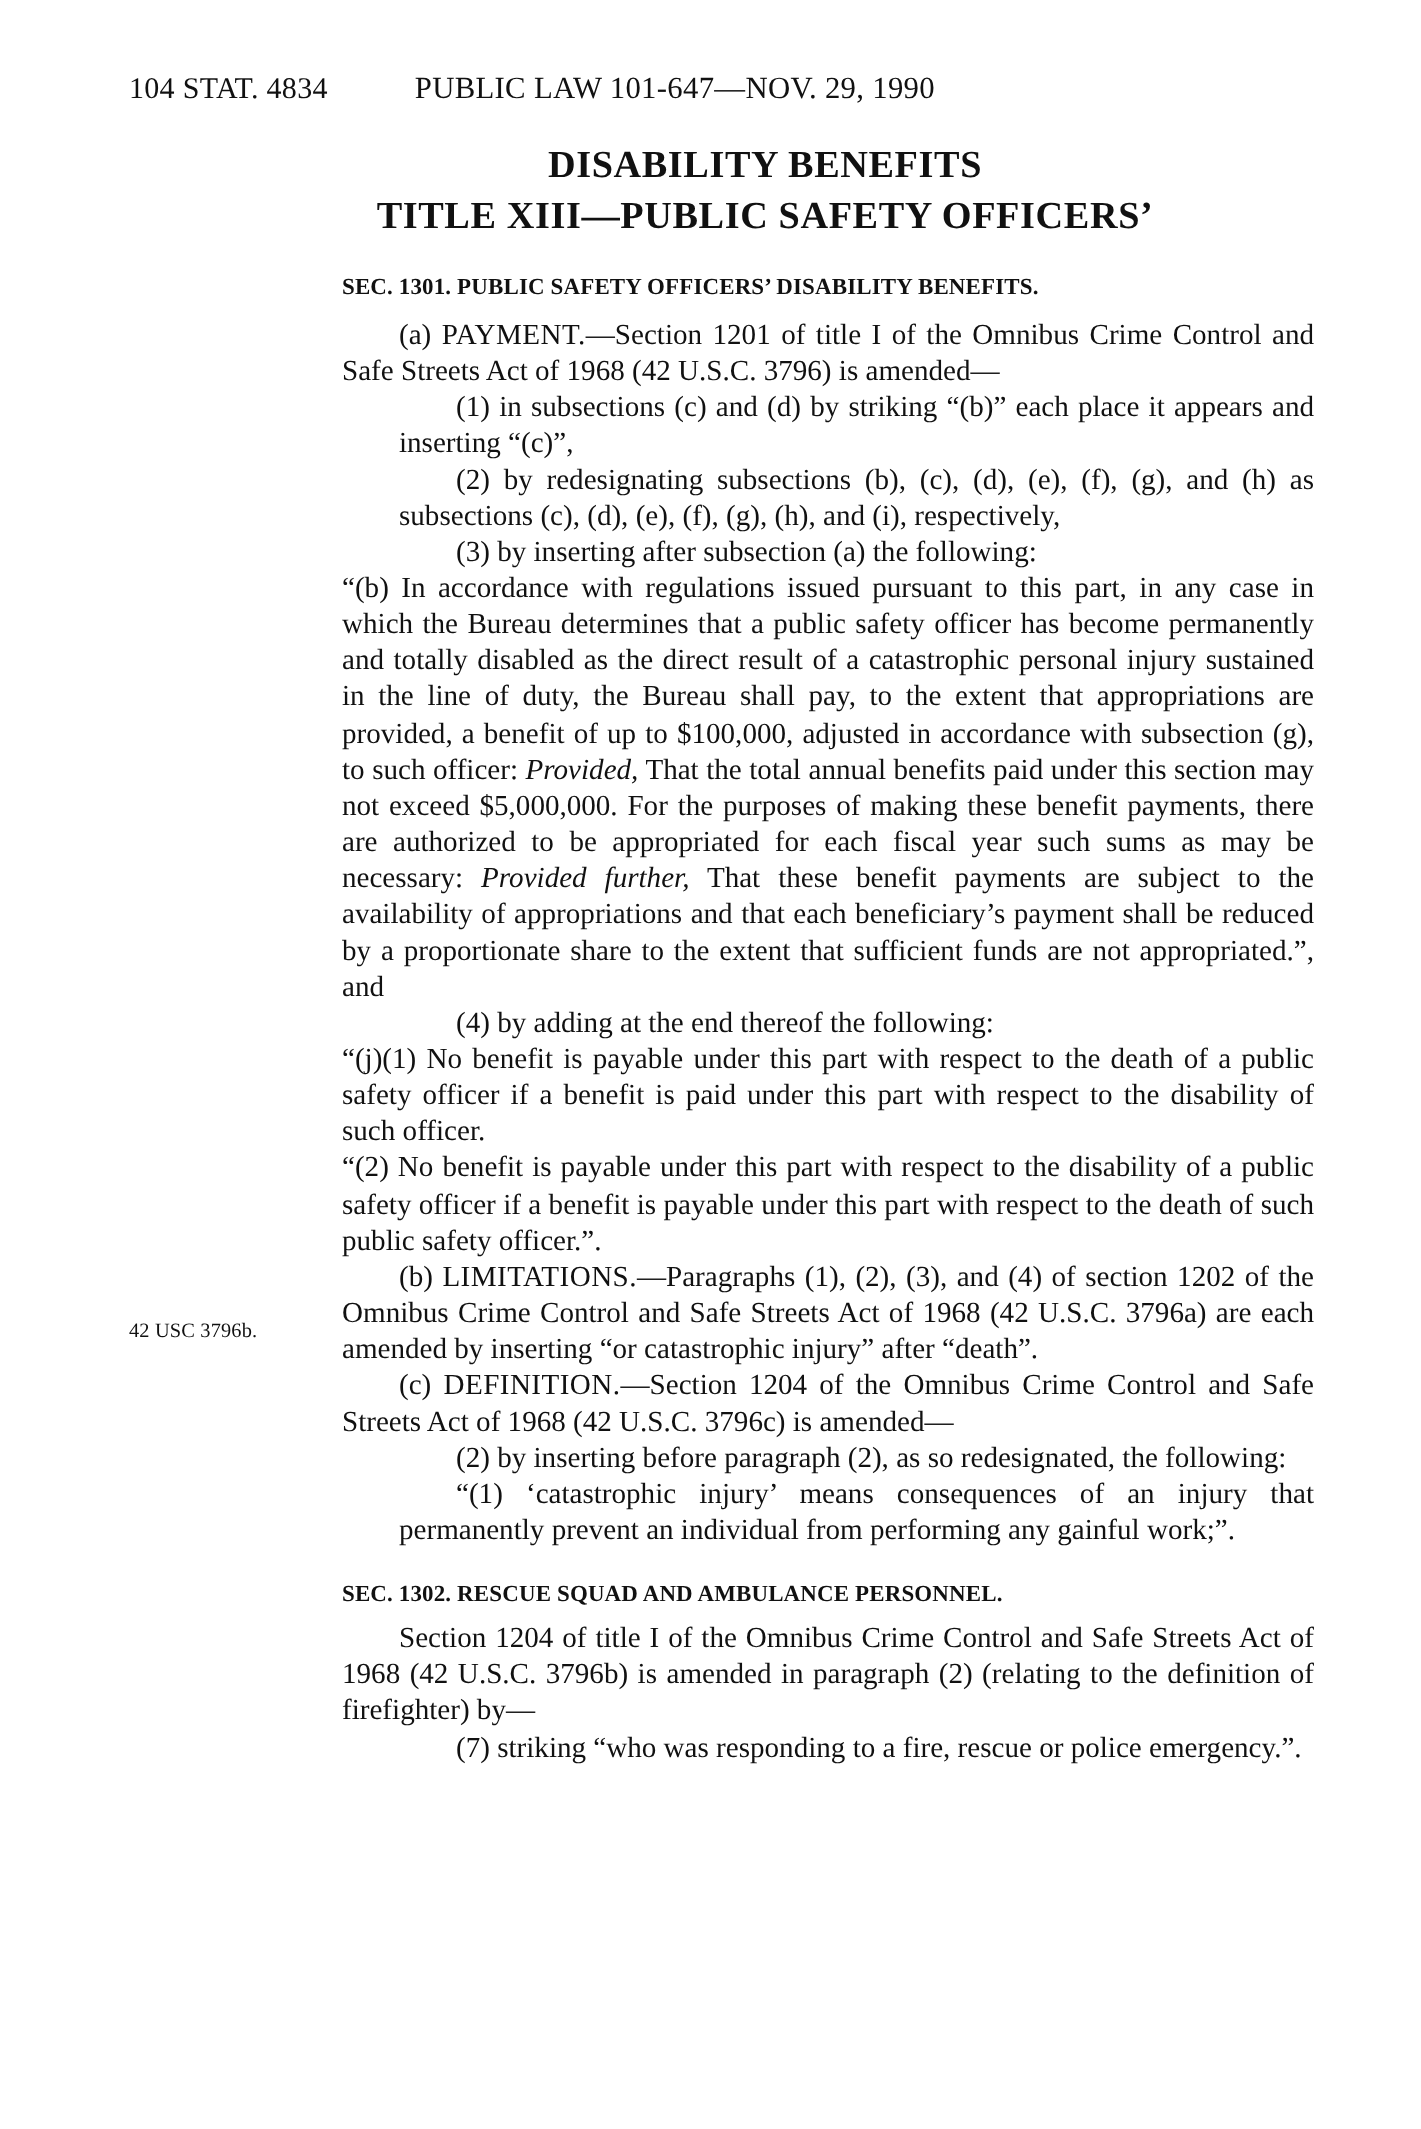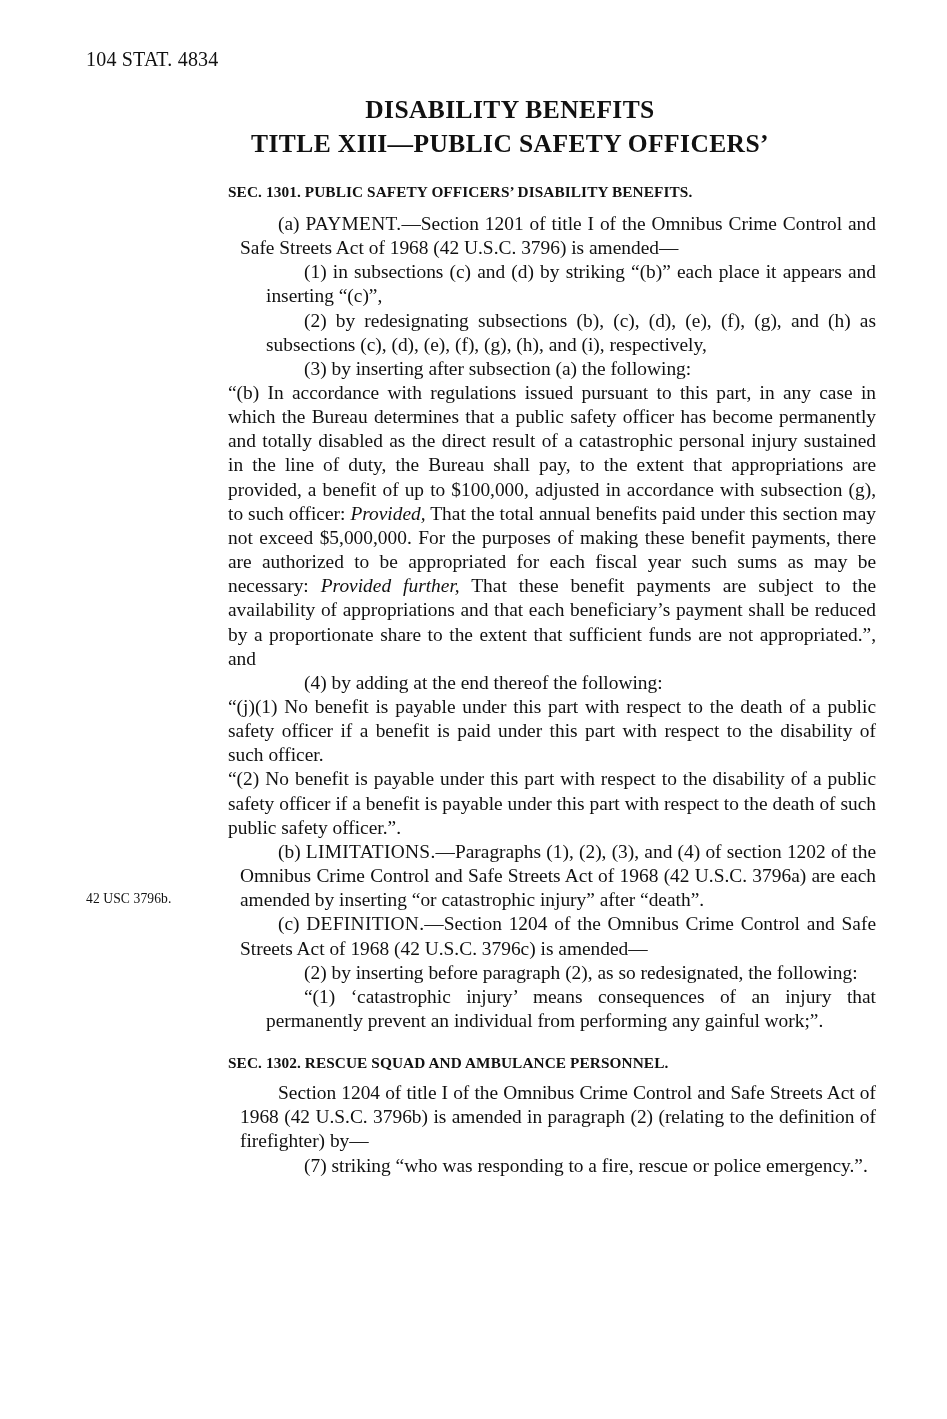--- a/index.html
+++ b/index.html
@@ -79,49 +79,49 @@
   }
 
   p.body {
     font-size: 19.4px;
     line-height: 1.245;
     margin: 0;
     text-align: justify;
     text-justify: inter-word;
     hyphens: manual;
   }
-  p.indent1 { text-indent: 38px; margin-left: 12px; }
+  p.indent1 { text-indent: 38px; }
   p.indent2 { padding-left: 38px; text-indent: 38px; }
   p.flush   { text-indent: 0; }
 
   .smallcaps {
     font-variant: small-caps;
     letter-spacing: 0.3px;
   }
   .ital { font-style: italic; }
 
   
   .margin-note {
     position: absolute;
     left: 86px;
     top: 878px;
     width: 130px;
     font-size: 13.6px;
     letter-spacing: 0.1px;
     line-height: 1.3;
-    margin-top: 12px;
   }
 </style>
 </head>
 <body>
 
 <div class="page">
 
   <div class="running-head">
     <span class="stat-no">104 STAT. 4834</span>
+    <span class="law-title">PUBLIC LAW 101-647—NOV. 29, 1990</span>
   </div>
 
   <div class="title-block">
     <div class="line">DISABILITY BENEFITS</div>
     <div class="line">TITLE XIII—PUBLIC SAFETY OFFICERS’</div>
   </div>
 
   <div class="margin-note">42 USC 3796b.</div>
 
   <div class="column">

